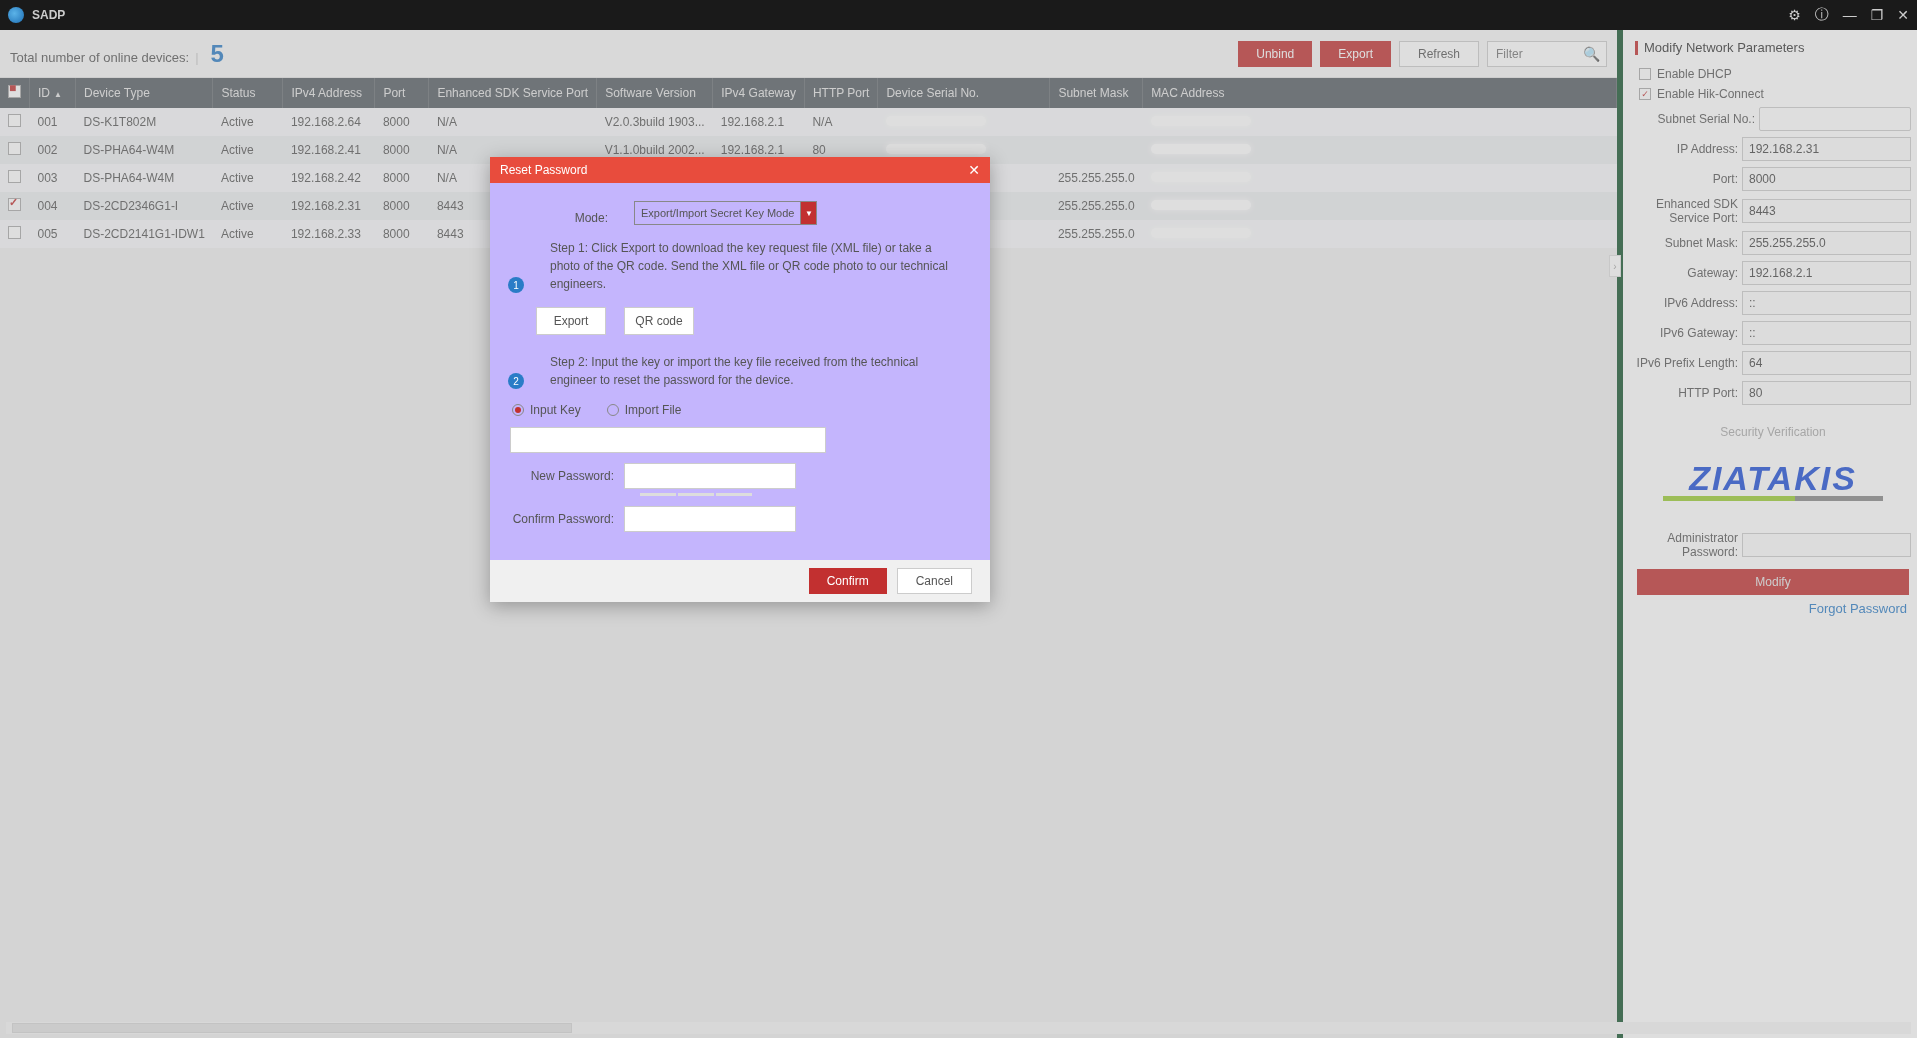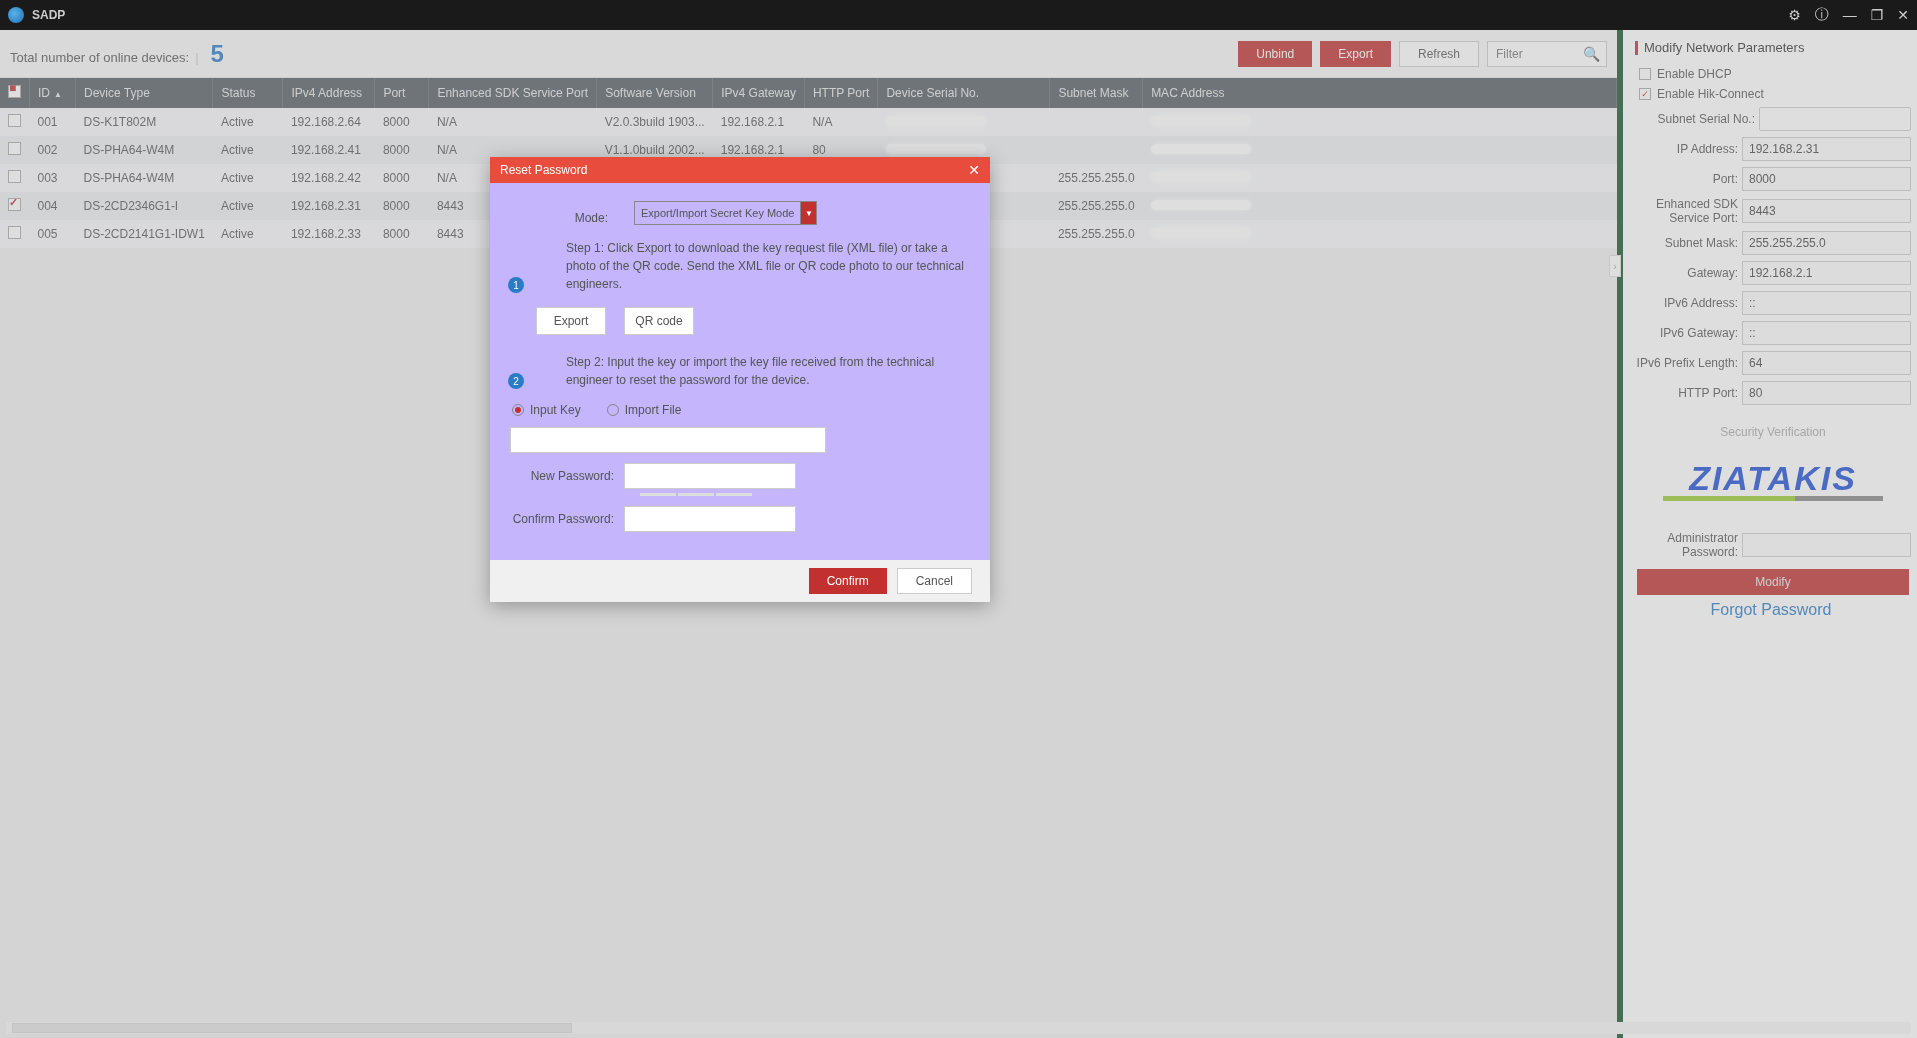--- a/index.html
+++ b/index.html
@@ -50,35 +50,35 @@
 .rp-check .chk { width: 12px; height: 12px; border: 1px solid #aaa; display: inline-flex; align-items: center; justify-content: center; font-size: 9px; color: #c23030; }
 .rp-row { display: flex; align-items: center; gap: 4px; margin: 6px 0; }
 .rp-row label { width: 120px; text-align: right; font-size: 12px; color: #555; }
 .rp-row input { flex: 1; height: 24px; border: 1px solid #ccc; padding: 0 6px; font-size: 12px; color: #444; background: #fcfcfc; }
 .rp-serial-blur { flex: 1; height: 24px; border: 1px solid #ccc; background: #fff; border-radius: 2px; }
 .sec-verify { text-align: center; color: #aaa; font-size: 12px; margin: 20px 0; }
 .logo-ziatakis { text-align: center; margin: 18px 0 30px; }
 .logo-ziatakis .lz-text { font-size: 34px; font-weight: 800; letter-spacing: 2px; color: #1d4ed8; font-style: italic; }
 .logo-ziatakis .lz-under { width: 220px; height: 5px; background: linear-gradient(to right, #9acd32 60%, #888 60%); margin: -2px auto 0; }
 .btn-modify { width: 272px; height: 26px; background: #c23030; color: #e5e5e5; border: none; font-size: 12px; cursor: pointer; display: block; margin: 10px auto 6px; }
-.forgot-link { text-align: center; font-size: 16px; color: #2a7cc7; cursor: pointer; padding-right: 4px; }
+.forgot-link { text-align: right; font-size: 13px; color: #2a7cc7; cursor: pointer; padding-right: 4px; }
 
 
 .overlay { position: absolute; inset: 30px 0 0 0; background: rgba(160,160,160,0.35); }
 .modal { position: absolute; width: 500px; left: 490px; top: 157px; background: #c4b5fd; box-shadow: 0 4px 18px rgba(0,0,0,0.3); }
 .modal-header { background: #e84c3d; height: 26px; color: #fff; display: flex; align-items: center; justify-content: space-between; padding: 0 10px; font-size: 12px; }
 .modal-header .close { cursor: pointer; font-size: 14px; }
 .modal-body { padding: 18px 26px 18px 18px; font-size: 12px; color: #555; }
 .mb-row { display: flex; align-items: flex-end; gap: 26px; margin-bottom: 14px; }
 .mb-label { width: 100px; text-align: right; padding-top: 4px; }
 .mode-select { display: flex; align-items: center; border: 1px solid #888; height: 24px; }
 .mode-select .ms-text { padding: 0 6px; font-size: 11px; }
 .mode-select .ms-arrow { width: 16px; height: 22px; background: #c23030; color: #fff; display: flex; align-items: center; justify-content: center; font-size: 8px; border-left: 1px solid #888; }
 .step-badge { width: 16px; height: 16px; border-radius: 50%; background: #2a7cc7; color: #fff; font-size: 10px; display: flex; align-items: center; justify-content: center; flex-shrink: 0; margin-top: 1px; }
-.step-text { line-height: 1.5; margin-left: 16px; }
+.step-text { line-height: 1.5; }
 .step-buttons { display: flex; gap: 18px; margin: 10px 0 18px 28px; }
 .step-buttons .sb { height: 28px; width: 70px; border: 1px solid #ccc; background: #fff; color: #555; font-size: 12px; cursor: pointer; }
 .radio-row { display: flex; align-items: center; gap: 26px; margin: 14px 0 10px 4px; }
 .radio-item { display: flex; align-items: center; gap: 6px; font-size: 12px; }
 .radio-dot { width: 12px; height: 12px; border: 1px solid #888; border-radius: 50%; display: flex; align-items: center; justify-content: center; }
 .radio-dot.sel::after { content: ""; width: 6px; height: 6px; background: #c23030; border-radius: 50%; }
 .key-input { width: 316px; height: 26px; border: 1px solid #ccc; margin-left: 2px; }
 .pw-row { display: flex; align-items: center; gap: 10px; margin: 10px 0; }
 .pw-row label { width: 106px; text-align: right; font-size: 12px; }
 .pw-row input { width: 172px; height: 26px; border: 1px solid #ccc; padding: 0 6px; }

